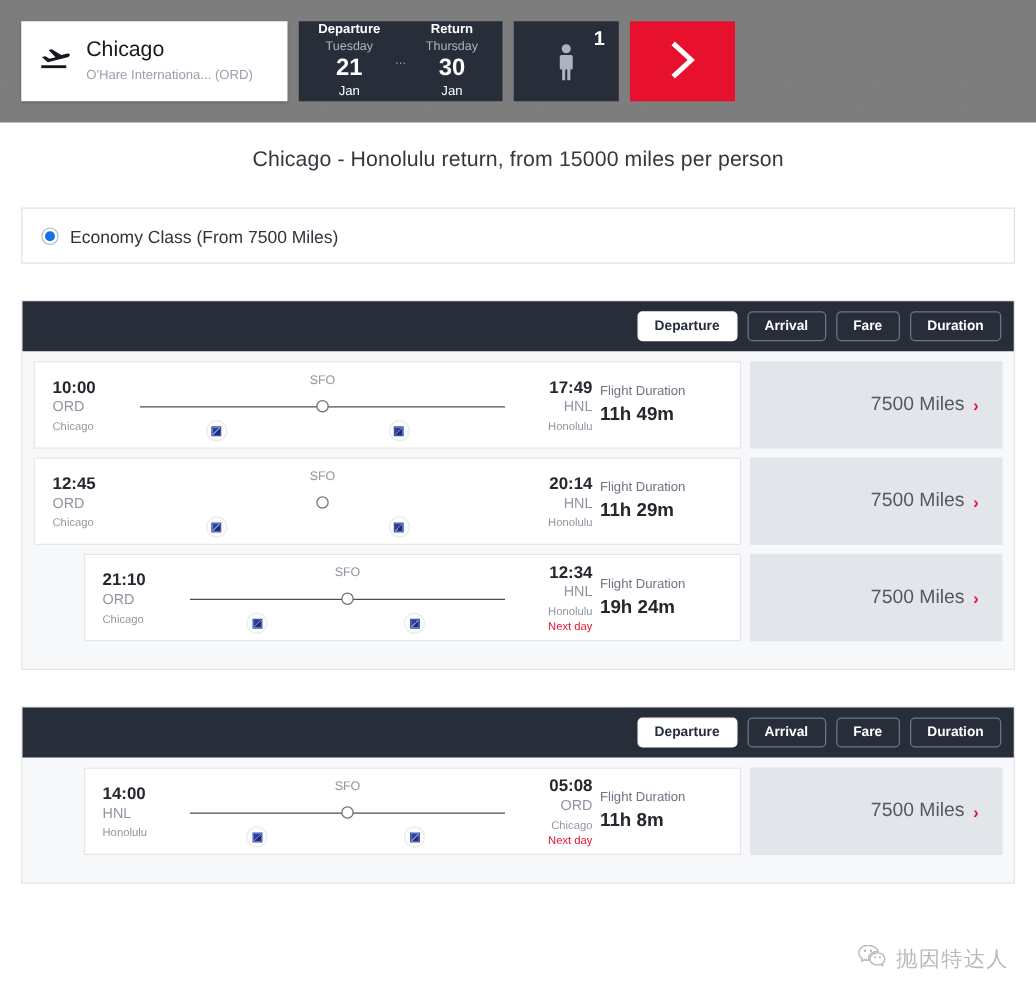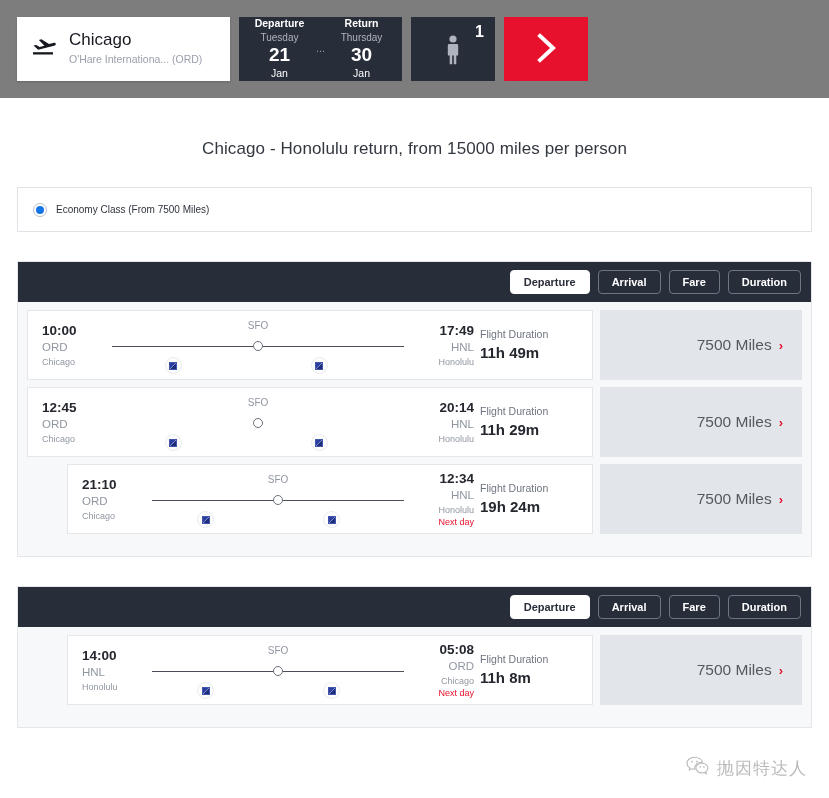--- a/index.html
+++ b/index.html
@@ -137,21 +137,21 @@
     justify-content: center;
     border: none;
     cursor: pointer;
   }
 
   
   .page-title {
     text-align: center;
     font-size: 17px;
     color: #33373f;
-    padding: 41px 0 0;
+    padding: 20px 0 0;
     letter-spacing: 0.1px;
   }
 
   
   .cabin-box {
     margin: 28px 17px 0;
     border: 1px solid #e0e2e7;
     background: #fff;
     height: 45px;
     display: flex;
@@ -168,21 +168,21 @@
     align-items: center;
     justify-content: center;
     flex: 0 0 auto;
   }
   .radio::after {
     content: "";
     width: 8px; height: 8px;
     border-radius: 50%;
     background: #1473e6;
   }
-  .cabin-label { font-size: 10px; color: #2f333c; }
+  .cabin-label { font-size: 14px; color: #2f333c; }
 
   
   .result-card {
     margin: 29px 17px 0;
     background: #f7f8f9;
     border: 1px solid #e4e6ea;
   }
   .card-header {
     background: #282d3a;
     height: 40px;

